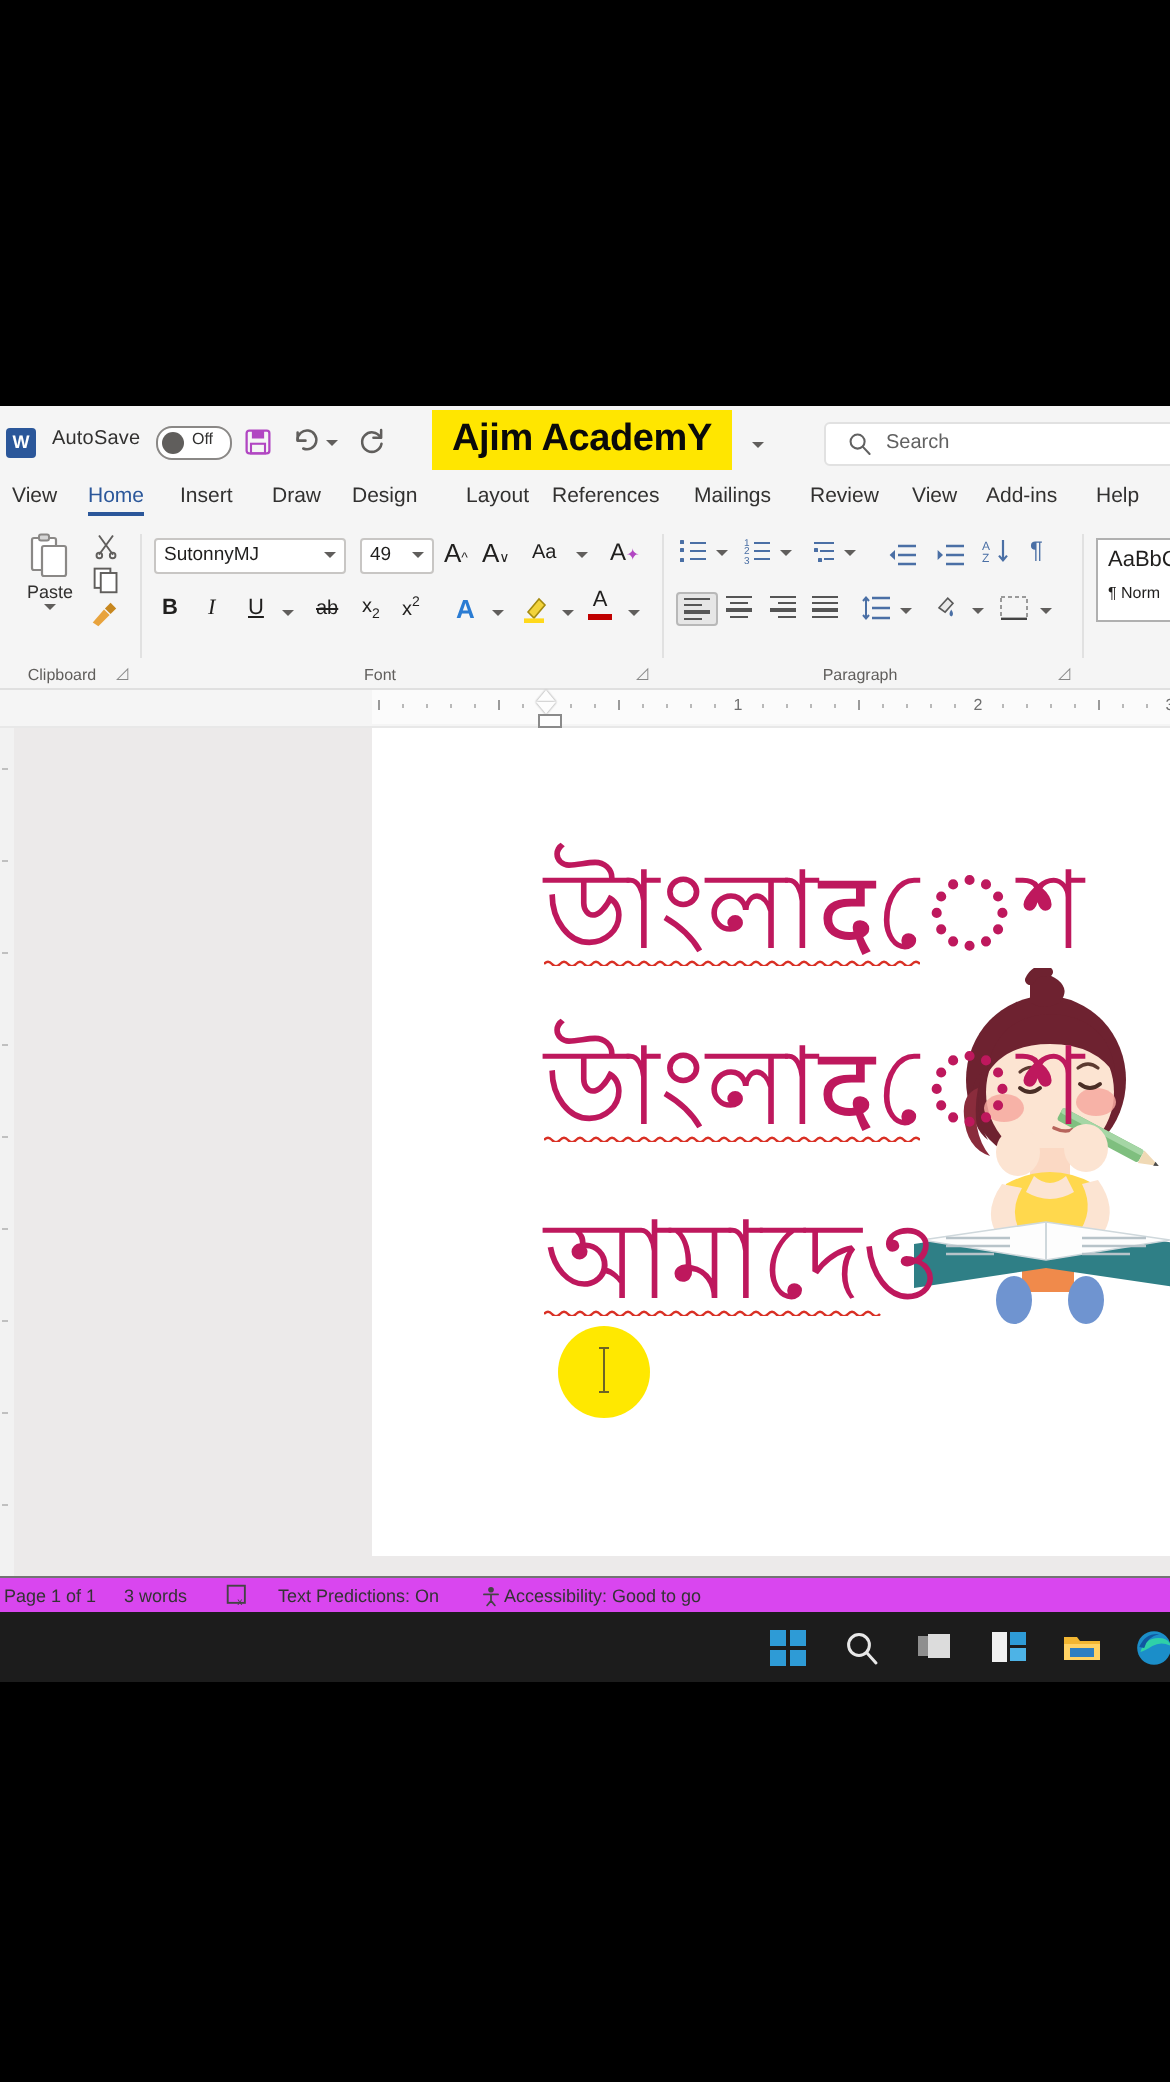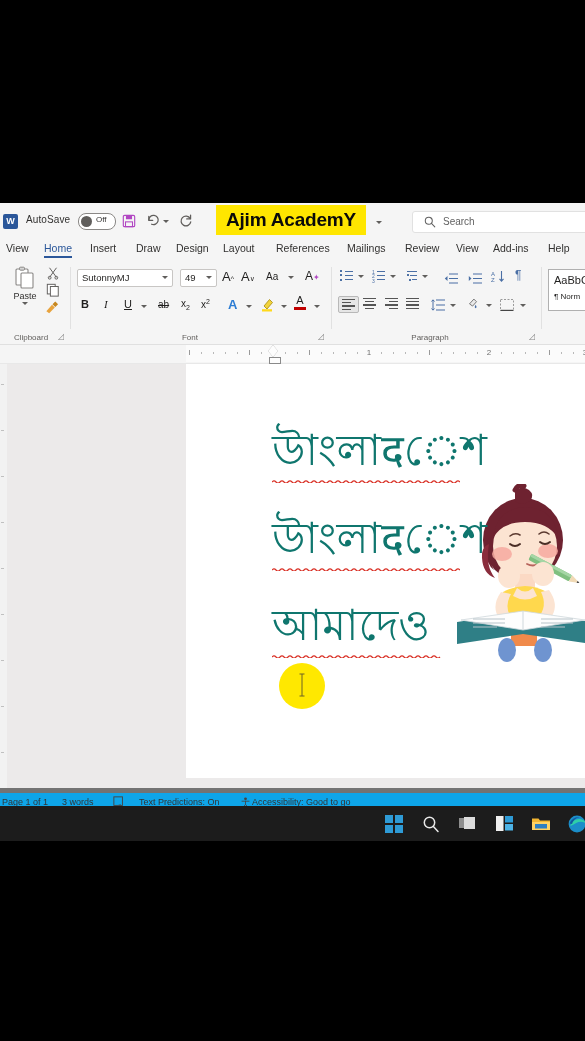--- a/index.html
+++ b/index.html
@@ -93,30 +93,30 @@
          border-right:5.5px solid transparent;border-bottom:6px solid #fdfdfd;filter:drop-shadow(0 0 .5px #8a8a8a);}
   #indent-marker .tri-dn{position:absolute;left:0;top:6px;width:0;height:0;border-left:5.5px solid transparent;
          border-right:5.5px solid transparent;border-top:6px solid #fdfdfd;filter:drop-shadow(0 0 .5px #8a8a8a);}
   #indent-marker .sq{position:absolute;left:0.5px;top:12px;width:10px;height:5px;background:#fdfdfd;border:1px solid #8a8a8a;}
 
   
   #canvas{position:relative;height:424px;background:#eceaea;overflow:hidden;}
   #vruler{position:absolute;left:0;top:0;width:7px;height:424px;background:#f2f2f2;}
   .vtick{position:absolute;left:1px;width:3px;height:1px;background:#c0c0c0;}
   #page{position:absolute;left:186px;top:0;right:0;bottom:10px;background:#fff;}
-  .doc-line{position:absolute;left:86px;white-space:nowrap;font-size:43px;color:#0f766e;
+  .doc-line{position:absolute;left:86px;white-space:nowrap;font-size:54px;color:#be185d;
             font-family:"Liberation Serif","DejaVu Serif",serif;line-height:1;}
   .squiggle{position:absolute;height:3px;}
   #illus{position:absolute;left:269px;top:120px;width:140px;height:180px;}
   #tap-circle{position:absolute;left:279px;top:663px;width:46px;height:46px;border-radius:50%;
               background:#ffe800;z-index:20;}
   #tap-cursor{position:absolute;left:20px;top:10px;width:6px;height:24px;}
 
   
-  #statusbar{position:relative;height:20px;background:#0ea5e9;border-top:5px solid #737373;}
+  #statusbar{position:relative;height:20px;background:#d946ef;border-top:1px solid #737373;}
   .sb-item{position:absolute;top:4px;font-size:9px;color:#333;white-space:nowrap;}
 
   
   #taskbar{position:absolute;left:0;top:806px;width:585px;height:35px;background:#1c1c1c;}
   .tb-icon{position:absolute;top:9px;width:18px;height:18px;}
 </style>
 </head>
 <body>
 
 <div class="letterbox" id="lb-top"></div>
@@ -152,21 +152,21 @@
     </div>
     <div id="qa-more-caret" class="caret"></div>
   </div>
 
   <div id="tabs">
     <div class="tab" style="left:6px">View</div>
     <div class="tab active" style="left:44px">Home</div>
     <div class="tab" style="left:90px">Insert</div>
     <div class="tab" style="left:136px">Draw</div>
     <div class="tab" style="left:176px">Design</div>
-    <div class="tab" style="left:223px">Layout</div>
+    <div class="tab" style="left:233px">Layout</div>
     <div class="tab" style="left:276px">References</div>
     <div class="tab" style="left:347px">Mailings</div>
     <div class="tab" style="left:405px">Review</div>
     <div class="tab" style="left:456px">View</div>
     <div class="tab" style="left:493px">Add-ins</div>
     <div class="tab" style="left:548px">Help</div>
   </div>
 
   <div id="ribbon">
 

